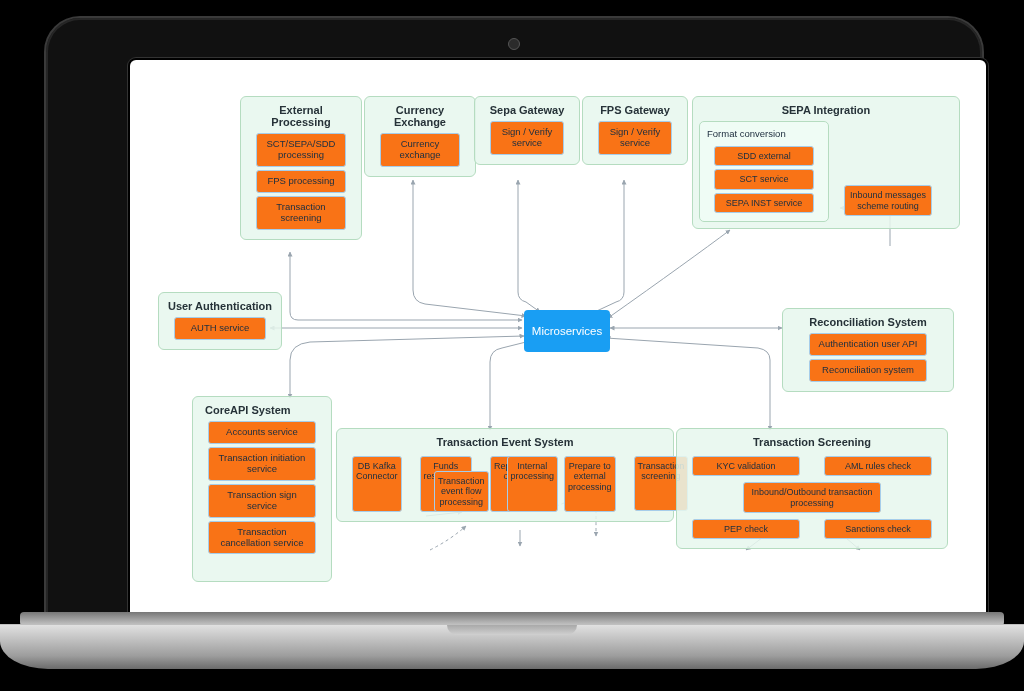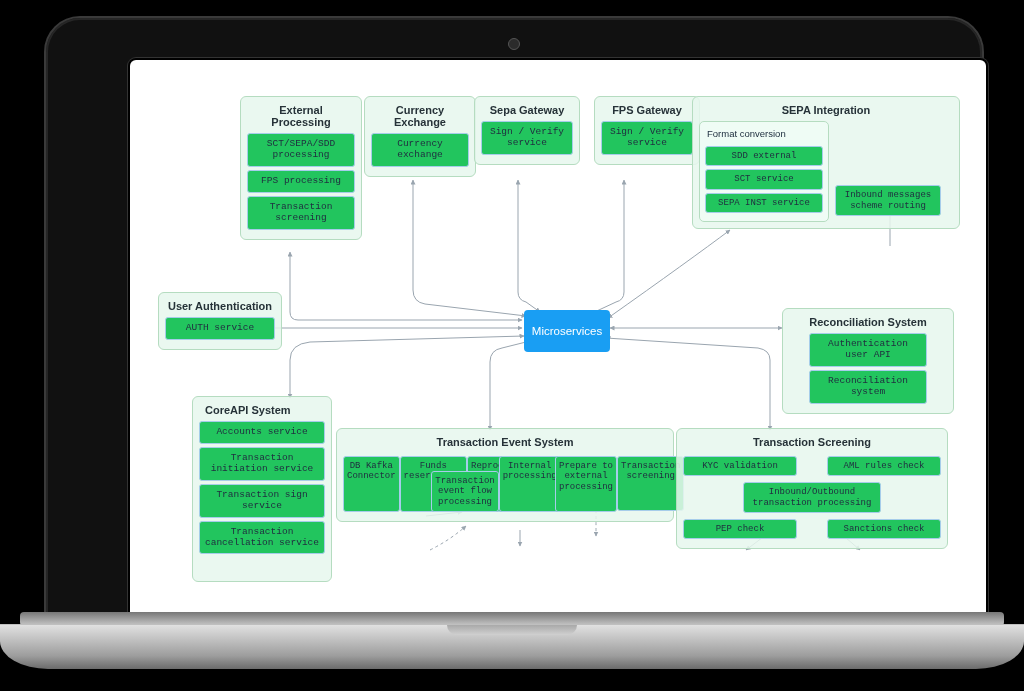--- a/index.html
+++ b/index.html
@@ -8,21 +8,21 @@
 .cam{position:absolute;left:50%;top:20px;transform:translateX(-50%);width:10px;height:10px;border-radius:50%;background:#2b2b2b;border:1px solid #555;}
 .hinge{position:absolute;left:20px;right:20px;bottom:12px;top:612px;height:14px;background:linear-gradient(#777,#c9c9c9);border-radius:4px;}
 .base{position:absolute;left:0;right:0;top:624px;height:44px;background:linear-gradient(#e1e1e1,#9d9d9d 70%,#6b6b6b);border-radius:0 0 48px 48px/0 0 28px 28px;border-top:1px solid #bfbfbf;}
 .base::before{content:"";position:absolute;left:50%;top:0;transform:translateX(-50%);width:130px;height:10px;background:linear-gradient(#a9a9a9,#d0d0d0);border-radius:0 0 10px 10px;}
 .screen{position:absolute;left:84px;top:42px;width:856px;height:560px;border-radius:6px;background:#fff;box-shadow:0 0 0 2px #000,0 0 0 3px #333;overflow:hidden;}
 
 .wires{position:absolute;inset:0;pointer-events:none;}
 
 .grp{position:absolute;border:1px solid #b5dcc0;background:rgba(230,247,237,.85);border-radius:6px;padding:4px 6px 6px;}
 .grp-title{text-align:center;font-weight:600;font-size:11px;color:#263238;margin:3px 2px 5px;}
-.svc{background:#22c55e;border:1px solid #a6cdea;border-radius:3px;font-size:9.5px;color:#203040;text-align:center;padding:5px 4px;margin:3px 0;line-height:1.15;font-family:Liberation Mono, monospace;}
+.svc{background:#f97316;border:1px solid #a6cdea;border-radius:3px;font-size:9.5px;color:#203040;text-align:center;padding:5px 4px;margin:3px 9px;line-height:1.15;}
 .svc-sm{font-size:9px;padding:4px 3px;}
 .center-box{position:absolute;background:#199ef3;color:#fff;font-size:11.5px;text-align:center;border-radius:4px;display:flex;align-items:center;justify-content:center;}
 
 .row{display:flex;gap:6px;}
 .col{display:flex;flex-direction:row;gap:0;}
 </style>
 </head>
 <body>
 
 <div class="stage">
@@ -91,21 +91,21 @@
       <div class="grp" style="left:234px;top:36px;width:98px;">
         <div class="grp-title">Currency Exchange</div>
         <div class="svc">Currency exchange</div>
       </div>
 
       <div class="grp" style="left:344px;top:36px;width:92px;">
         <div class="grp-title">Sepa Gateway</div>
         <div class="svc">Sign / Verify service</div>
       </div>
 
-      <div class="grp" style="left:464px;top:36px;width:92px;">
+      <div class="grp" style="left:452px;top:36px;width:92px;">
         <div class="grp-title">FPS Gateway</div>
         <div class="svc">Sign / Verify service</div>
       </div>
 
       <div class="grp" style="left:562px;top:36px;width:254px;">
         <div class="grp-title">SEPA Integration</div>
         <div class="row">
           <div style="width:130px;">
             <div style="border:1px solid #b5dcc0;border-radius:5px;padding:4px 5px 5px;background:rgba(240,252,245,.9);">
               <div style="font-size:9.5px;text-align:left;padding:2px 2px 4px;color:#203040;">Format conversion</div>

